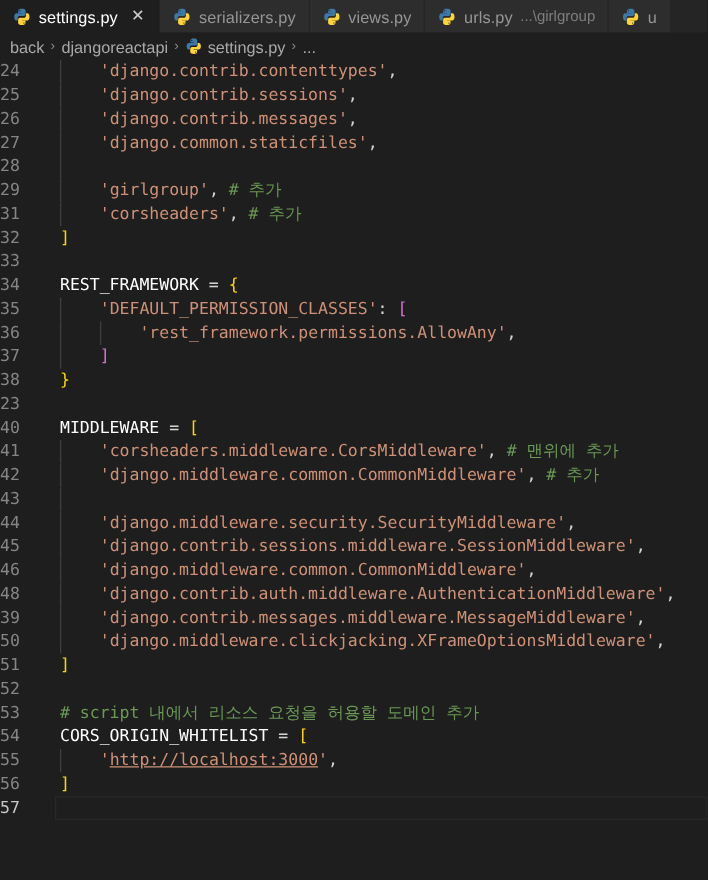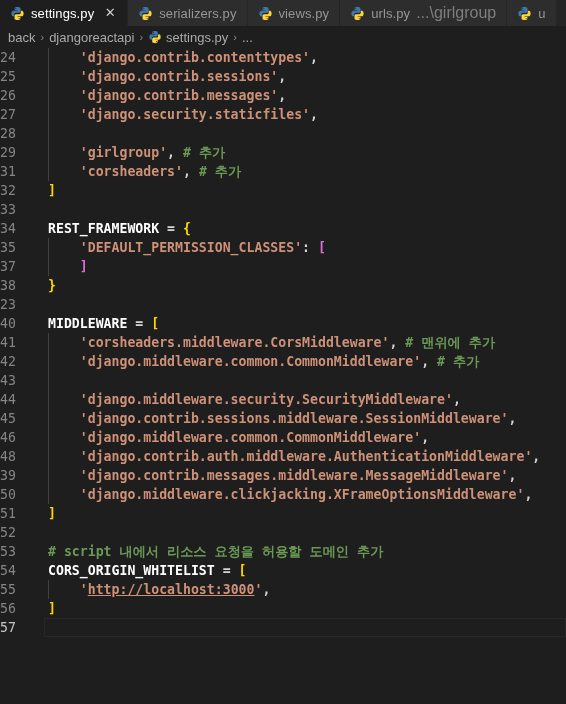--- a/index.html
+++ b/index.html
@@ -53,21 +53,21 @@
     height: 15px;
     margin-right: 6px;
     flex: none;
     display: block;
   }
   .tab .tab-label {
     font-size: 13px;
     letter-spacing: 0.1px;
   }
   .tab .tab-desc {
-    font-size: 16px;
+    font-size: 12px;
     color: #7e7e7e;
     margin-left: 6px;
   }
   .tab .tab-close {
     margin-left: 9px;
     width: 14px;
     height: 14px;
     line-height: 14px;
     text-align: center;
     font-size: 13px;
@@ -132,21 +132,20 @@
   .code-row.current .lineno { color: #c6c6c6; }
   .codecell {
     flex: 1;
     position: relative;
     white-space: pre;
     color: #d4d4d4;
     padding-left: 4px;
     box-sizing: border-box;
     line-height: 19px;
     overflow: hidden;
-    font-weight: bold;
   }
   .code-row.current .codecell {
     box-shadow: inset 0 0 0 1px #282828;
   }
 
   
   .guide {
     position: absolute;
     top: 0;
     width: 1px;
@@ -236,21 +235,21 @@
     <div class="code-row">
       <div class="lineno">25</div>
       <div class="codecell"><span class="guide" style="left: 4px;"></span><span class="t-op">    </span><span class="t-str">'django.contrib.sessions'</span><span class="t-op">,</span></div>
     </div>
     <div class="code-row">
       <div class="lineno">26</div>
       <div class="codecell"><span class="guide" style="left: 4px;"></span><span class="t-op">    </span><span class="t-str">'django.contrib.messages'</span><span class="t-op">,</span></div>
     </div>
     <div class="code-row">
       <div class="lineno">27</div>
-      <div class="codecell"><span class="guide" style="left: 4px;"></span><span class="t-op">    </span><span class="t-str">'django.security.staticfiles'</span><span class="t-op">,</span></div>
+      <div class="codecell"><span class="guide" style="left: 4px;"></span><span class="t-op">    </span><span class="t-str">'django.common.staticfiles'</span><span class="t-op">,</span></div>
     </div>
     <div class="code-row">
       <div class="lineno">28</div>
       <div class="codecell"><span class="guide" style="left: 4px;"></span></div>
     </div>
     <div class="code-row">
       <div class="lineno">29</div>
       <div class="codecell"><span class="guide" style="left: 4px;"></span><span class="t-op">    </span><span class="t-str">'girlgroup'</span><span class="t-op">,</span><span class="t-op"> </span><span class="t-com"># 추가</span></div>
     </div>
     <div class="code-row">
@@ -265,20 +264,24 @@
       <div class="lineno">33</div>
       <div class="codecell"></div>
     </div>
     <div class="code-row">
       <div class="lineno">34</div>
       <div class="codecell"><span class="t-var">REST_FRAMEWORK</span><span class="t-op"> = </span><span class="t-b1">{</span></div>
     </div>
     <div class="code-row">
       <div class="lineno">35</div>
       <div class="codecell"><span class="guide" style="left: 4px;"></span><span class="t-op">    </span><span class="t-str">'DEFAULT_PERMISSION_CLASSES'</span><span class="t-op">: </span><span class="t-b2">[</span></div>
+    </div>
+    <div class="code-row">
+      <div class="lineno">36</div>
+      <div class="codecell"><span class="guide" style="left: 4px;"></span><span class="guide" style="left: 35.76px;"></span><span class="t-op">        </span><span class="t-str">'rest_framework.permissions.AllowAny'</span><span class="t-op">,</span></div>
     </div>
     <div class="code-row">
       <div class="lineno">37</div>
       <div class="codecell"><span class="guide" style="left: 4px;"></span><span class="t-op">    </span><span class="t-b2">]</span></div>
     </div>
     <div class="code-row">
       <div class="lineno">38</div>
       <div class="codecell"><span class="t-b1">}</span></div>
     </div>
     <div class="code-row">

